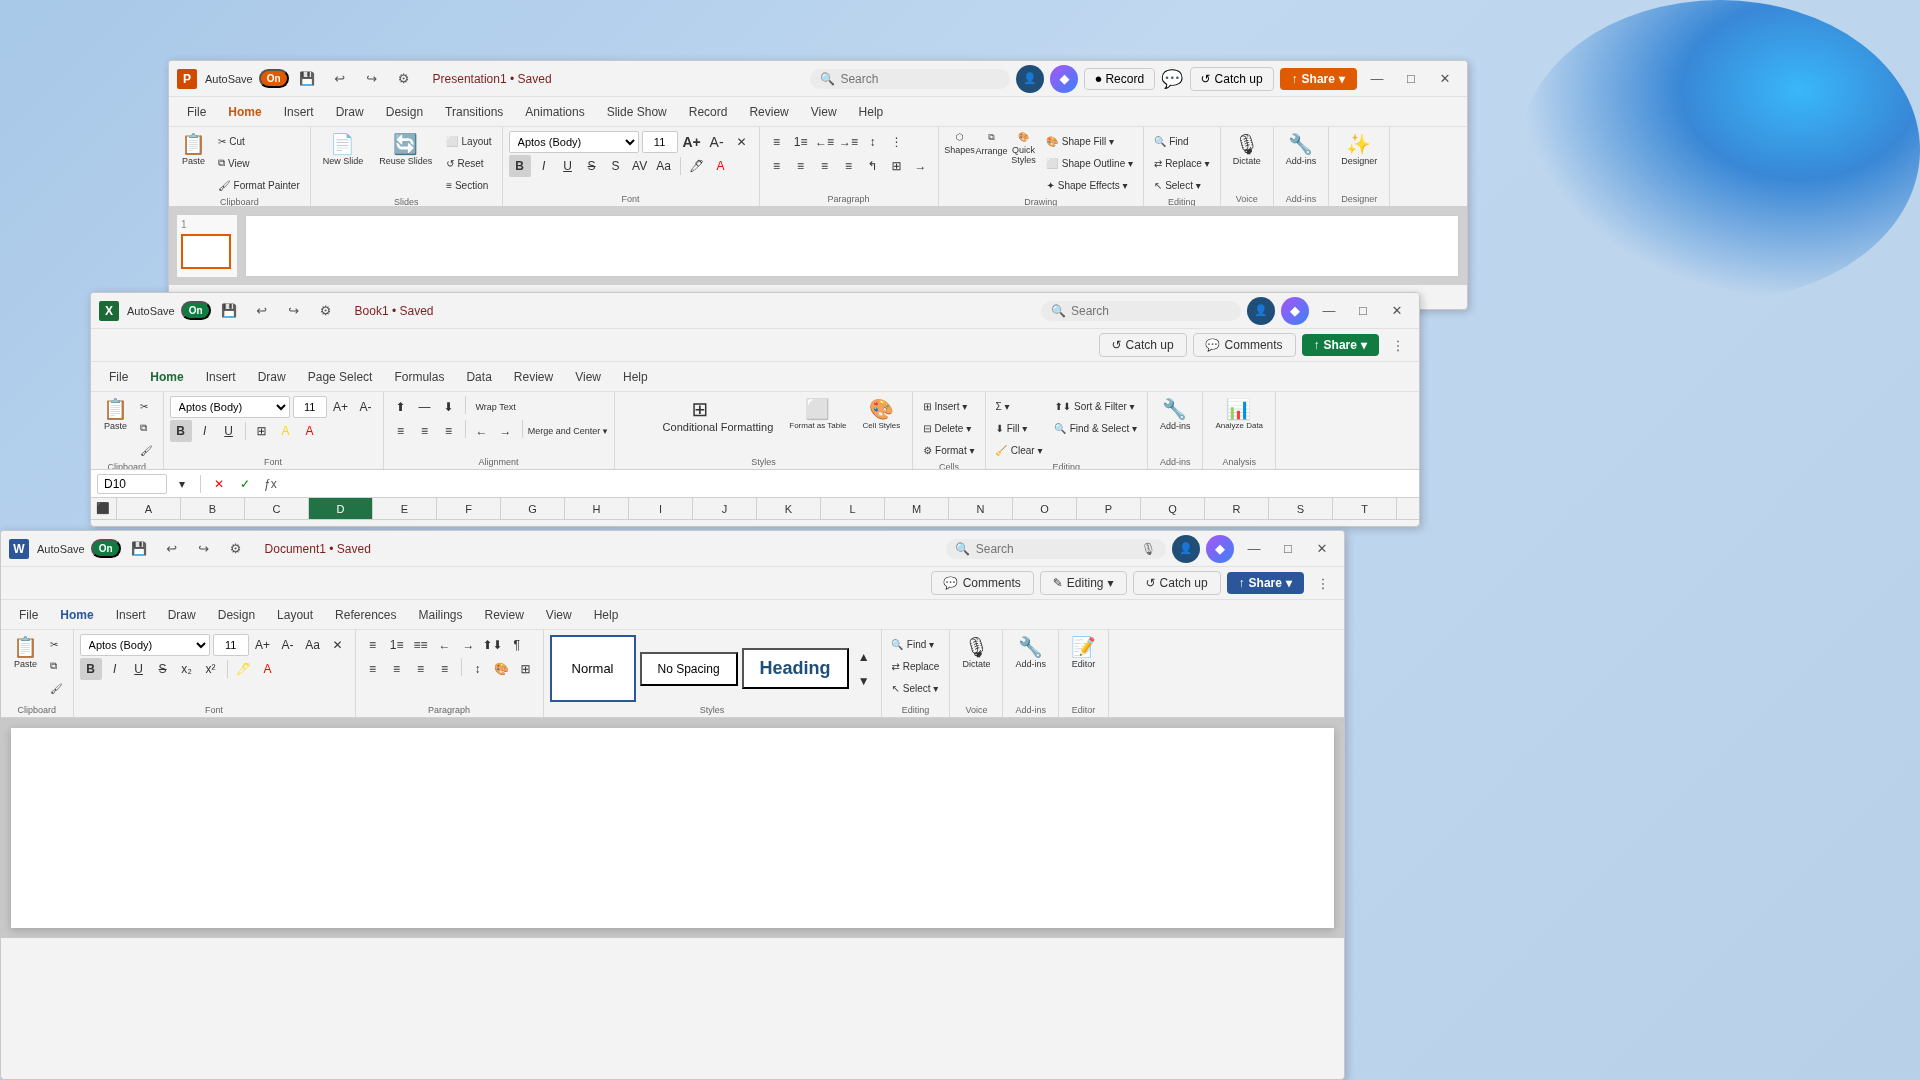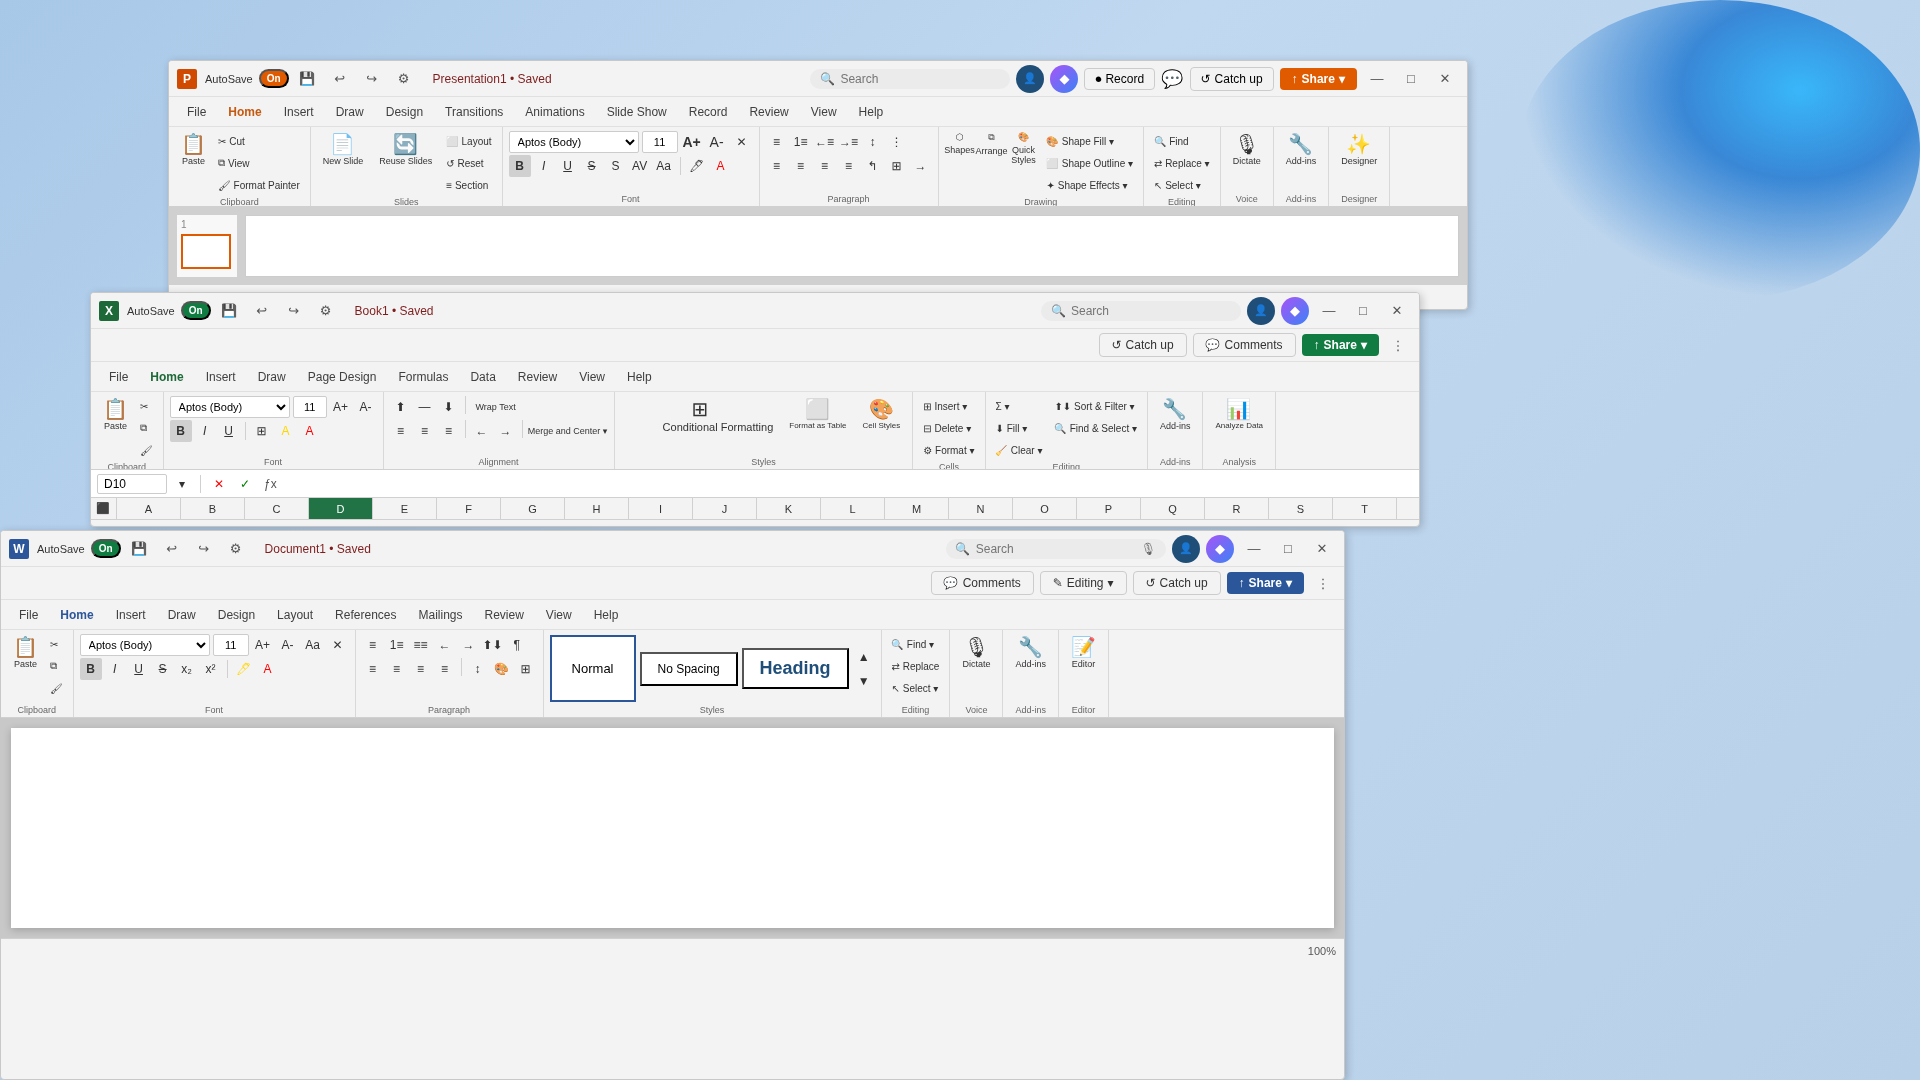--- a/index.html
+++ b/index.html
@@ -737,21 +737,21 @@
       <span>Share</span> ▾
     </button>
     <button class="tb-btn">⋮</button>
   </div>
 
   <div class="menu-bar">
     <span class="menu-item">File</span>
     <span class="menu-item active excel">Home</span>
     <span class="menu-item">Insert</span>
     <span class="menu-item">Draw</span>
-    <span class="menu-item">Page Design</span>
+    <span class="menu-item">Page Select</span>
     <span class="menu-item">Formulas</span>
     <span class="menu-item">Data</span>
     <span class="menu-item">Review</span>
     <span class="menu-item">View</span>
     <span class="menu-item">Help</span>
   </div>
 
   <div style="display:flex;height:78px;background:#f3f3f3;border-bottom:1px solid #d0d0d0;overflow:hidden;">
 
     <div class="rg">
@@ -1102,16 +1102,13 @@
       <div class="rg-label">Editor</div>
     </div>
   </div>
 
   <div style="display:flex;background:#c8c8c8;padding:10px;flex:1;">
     <div style="background:white;flex:1;padding:40px 60px;box-shadow:0 2px 8px rgba(0,0,0,0.2);min-height:200px;">
       
     </div>
   </div>
 
-  <div style="display:flex;align-items:center;justify-content:flex-end;padding:2px 8px;background:#f3f3f3;border-top:1px solid #d0d0d0;height:24px;">
-    <span class="zoom-bar" style="position:static;">100%</span>
-  </div>
 </div>
 
 </body></html>

